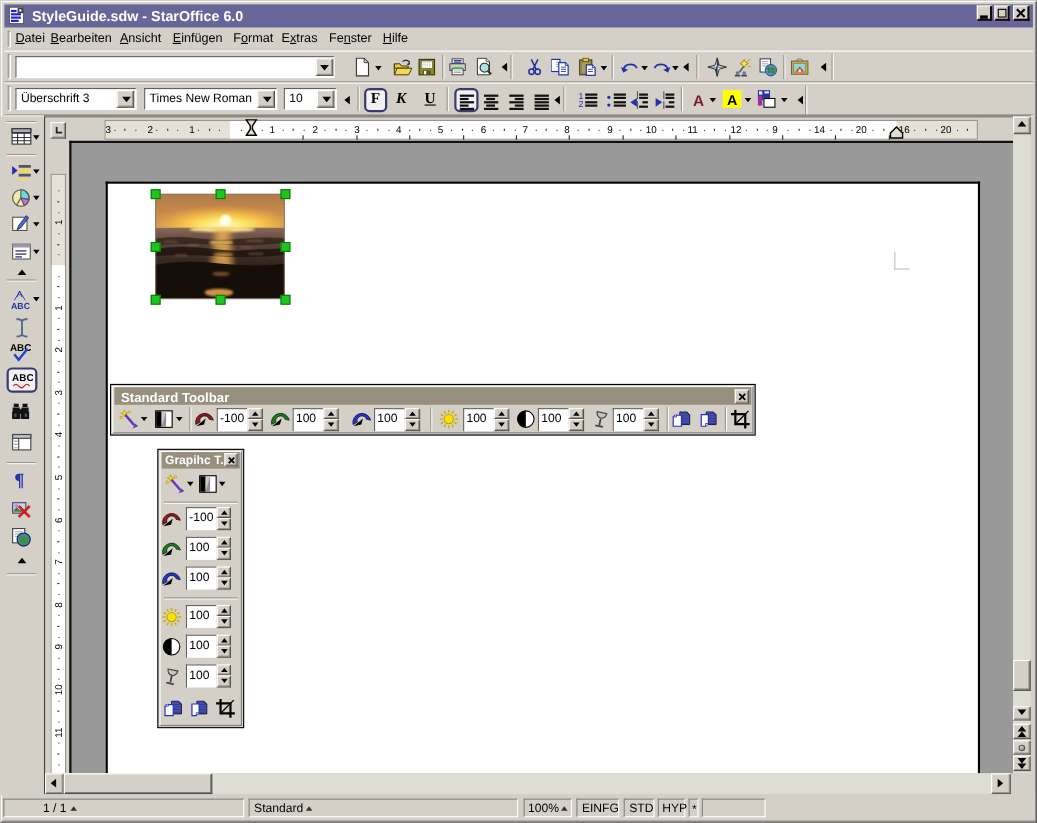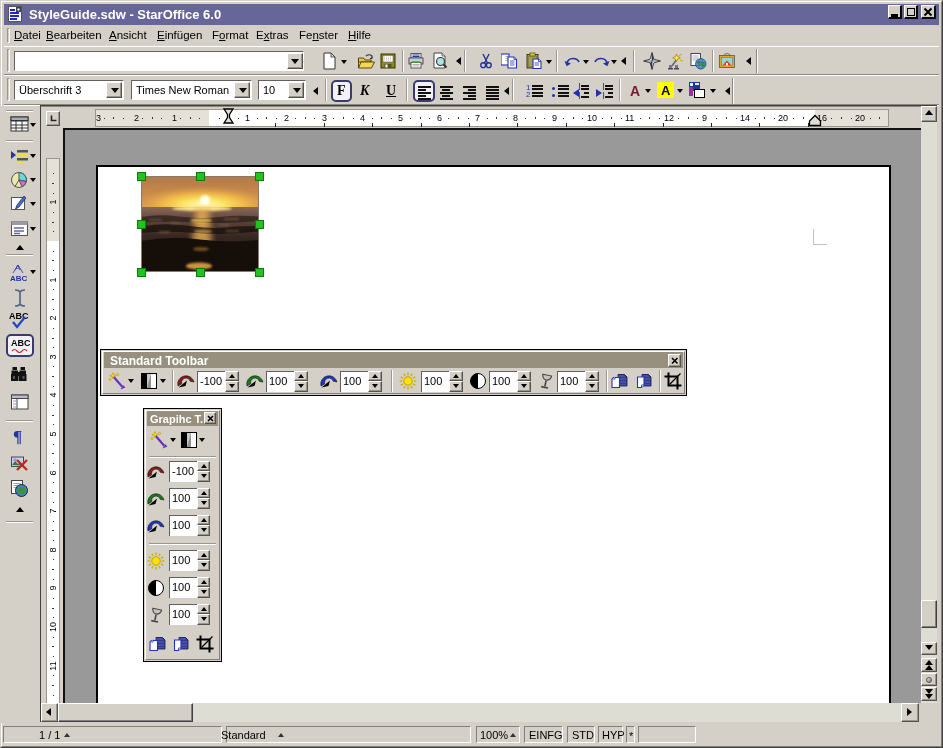--- a/index.html
+++ b/index.html
@@ -835,21 +835,21 @@
 <div class="abs" style="left:58px;top:703px;width:135px;height:19px;background:#D4D0C8;border-top:1px solid #fff;border-left:1px solid #fff;border-bottom:1px solid #404040;border-right:1px solid #404040;box-shadow:inset -1px -1px 0 #808080;"></div>
 <div class="abs btn" style="left:901px;top:703px;width:18px;height:19px;"></div>
 <div class="abs" style="left:907px;top:708px;width:0;height:0;border:4px solid transparent;border-left:5px solid #000;border-right:none;"></div>
 <div class="abs" style="left:919px;top:703px;width:18px;height:19px;background:#D4D0C8;"></div>
 <div class="abs" style="left:2px;top:722px;width:939px;height:23px;background:#D4D0C8;"></div>
 <div class="abs sunken" style="left:3px;top:726px;width:219px;height:17px;"></div>
 <div class="abs" style="left:8px;top:765px;">Seite</div>
 <div class="abs" style="left:39px;top:729px;">1 / 1</div>
 <div class="abs" style="left:64px;top:733px;width:0;height:0;border:3px solid transparent;border-bottom:4px solid #333;border-top:none;"></div>
 <div class="abs sunken" style="left:226px;top:726px;width:245px;height:17px;"></div>
-<div class="abs" style="left:221px;top:729px;">Standard</div>
+<div class="abs" style="left:231px;top:729px;">Standard</div>
 <div class="abs" style="left:278px;top:733px;width:0;height:0;border:3px solid transparent;border-bottom:4px solid #333;border-top:none;"></div>
 <div class="abs sunken" style="left:476px;top:726px;width:44px;height:17px;"></div>
 <div class="abs" style="left:480px;top:729px;">100%</div>
 <div class="abs" style="left:510px;top:733px;width:0;height:0;border:3px solid transparent;border-bottom:4px solid #333;border-top:none;"></div>
 <div class="abs sunken" style="left:524px;top:726px;width:39px;height:17px;"></div>
 <div class="abs" style="left:529px;top:729px;">EINFG</div>
 <div class="abs sunken" style="left:567px;top:726px;width:28px;height:17px;"></div>
 <div class="abs" style="left:572px;top:729px;">STD</div>
 <div class="abs sunken" style="left:598px;top:726px;width:25px;height:17px;"></div>
 <div class="abs" style="left:602px;top:729px;">HYP</div>

